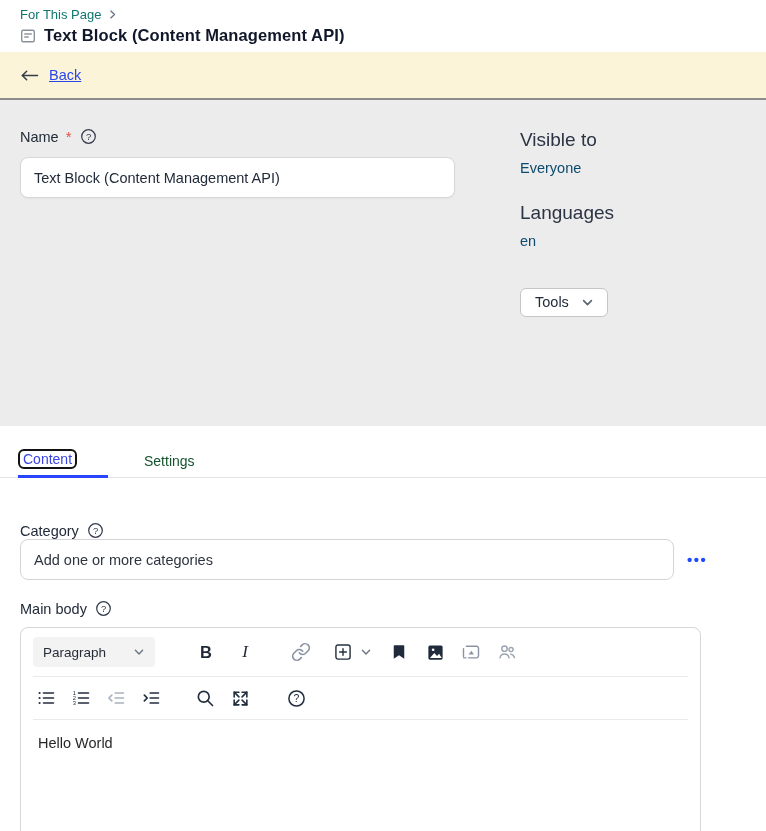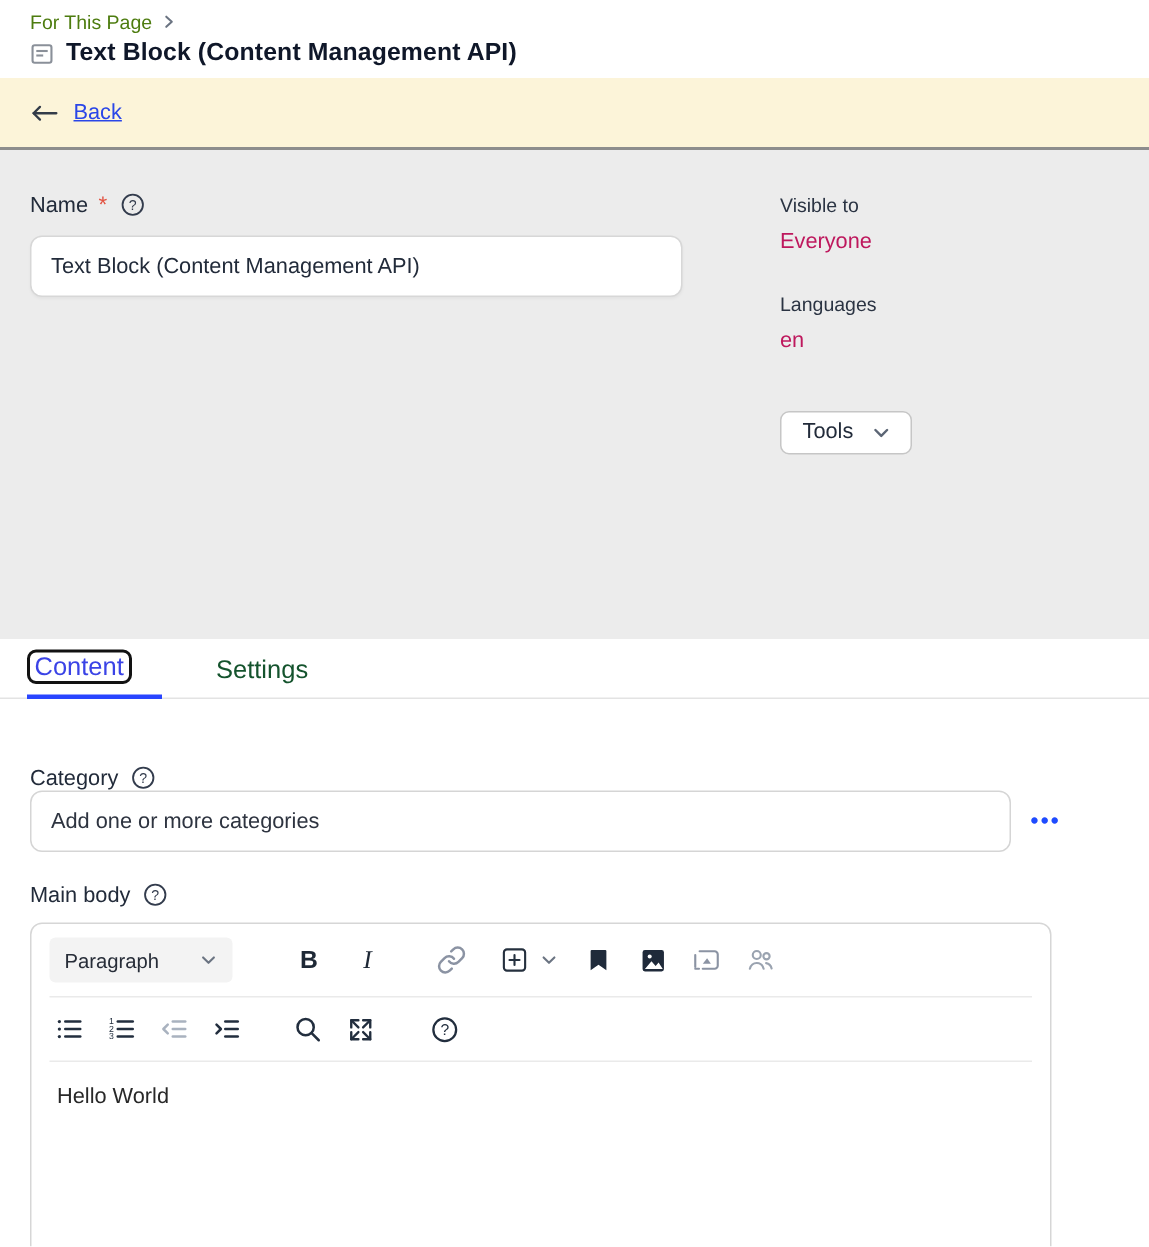--- a/index.html
+++ b/index.html
@@ -3,21 +3,21 @@
 <meta charset="utf-8">
 <style>
   * { margin:0; padding:0; box-sizing:border-box; }
   html,body { background:#fff; }
   .page {
     width:766px; height:831px; position:relative; overflow:hidden;
     background:#fff; font-family:"Liberation Sans", sans-serif; color:#222b3a;
   }
   
   .header { padding:7px 20px 0 20px; height:52px; }
-  .breadcrumb { display:flex; align-items:center; gap:6px; font-size:13px; color:#4d7c0f; }
+  .breadcrumb { display:flex; align-items:center; gap:6px; font-size:13px; color:#0f766e; }
   .crumb-chevron { display:inline-flex; }
   .title-row { display:flex; align-items:center; gap:8px; margin-top:4px; }
   .block-icon { display:inline-flex; }
   .page-title { font-size:16.5px; font-weight:bold; color:#0f1729; letter-spacing:.1px; }
   
   .notice {
     height:48px; background:#fcf4d9; border-bottom:2px solid #8d8d8d;
     display:flex; align-items:center; padding:0 20px; gap:9px; font-size:14.5px;
   }
   .back-arrow { display:inline-flex; margin-right:1px; }
@@ -30,31 +30,31 @@
   .required { color:#e25241; font-size:15px; margin-left:1px; }
   .help-icon { display:inline-flex; margin-left:2px; }
   .name-input {
     margin-top:12px; width:435px; height:41px; background:#fff;
     border:1px solid #d7d7d7; border-radius:8px; padding:0 13px;
     font-size:14.5px; color:#222b3a; font-family:"Liberation Sans", sans-serif;
     box-shadow:0 1px 2px rgba(0,0,0,.04); outline:none;
   }
   .panel-right { flex:1; padding-top:1px; }
   .meta-group { margin-bottom:26px; }
-  .meta-label { font-size:13px; color:#2b3443; }
-  .meta-value { font-size:14.5px; color:#be185d; margin-top:9px; }
+  .meta-label { font-size:19px; color:#2b3443; }
+  .meta-value { font-size:14.5px; color:#0c4a6e; margin-top:9px; }
   .tools-btn {
     margin-top:13px; display:inline-flex; align-items:center; gap:12px;
     background:#fff; border:1px solid #c6c6c6; border-radius:6px;
     padding:5px 13px 6px 14px; font-size:14.5px; color:#222b3a; cursor:pointer;
     font-family:"Liberation Sans", sans-serif;
   }
   
   .tabs { margin-top:9px; display:flex; border-bottom:1px solid #e3e3e3; padding-left:18px; }
-  .tab { margin-bottom:-1px; padding-bottom:8px; cursor:pointer; font-size:17px; }
+  .tab { margin-bottom:-1px; padding-bottom:8px; cursor:pointer; font-size:14px;margin-top:16px; }
   .tab.active { width:90px; border-bottom:3px solid #2945ff; }
   .tab.active .tab-text {
     color:#3a43e6; border:2px solid #121212; border-radius:6px; padding:0 3px;
     box-shadow:inset 0 0 0 1px #fff;
   }
   .tab.inactive { margin-left:36px; color:#14532d; padding-top:2px; }
   
   .content-section { padding:0 20px; }
   .cat-label { margin-top:44px; }
   .cat-row { display:flex; align-items:center; }

